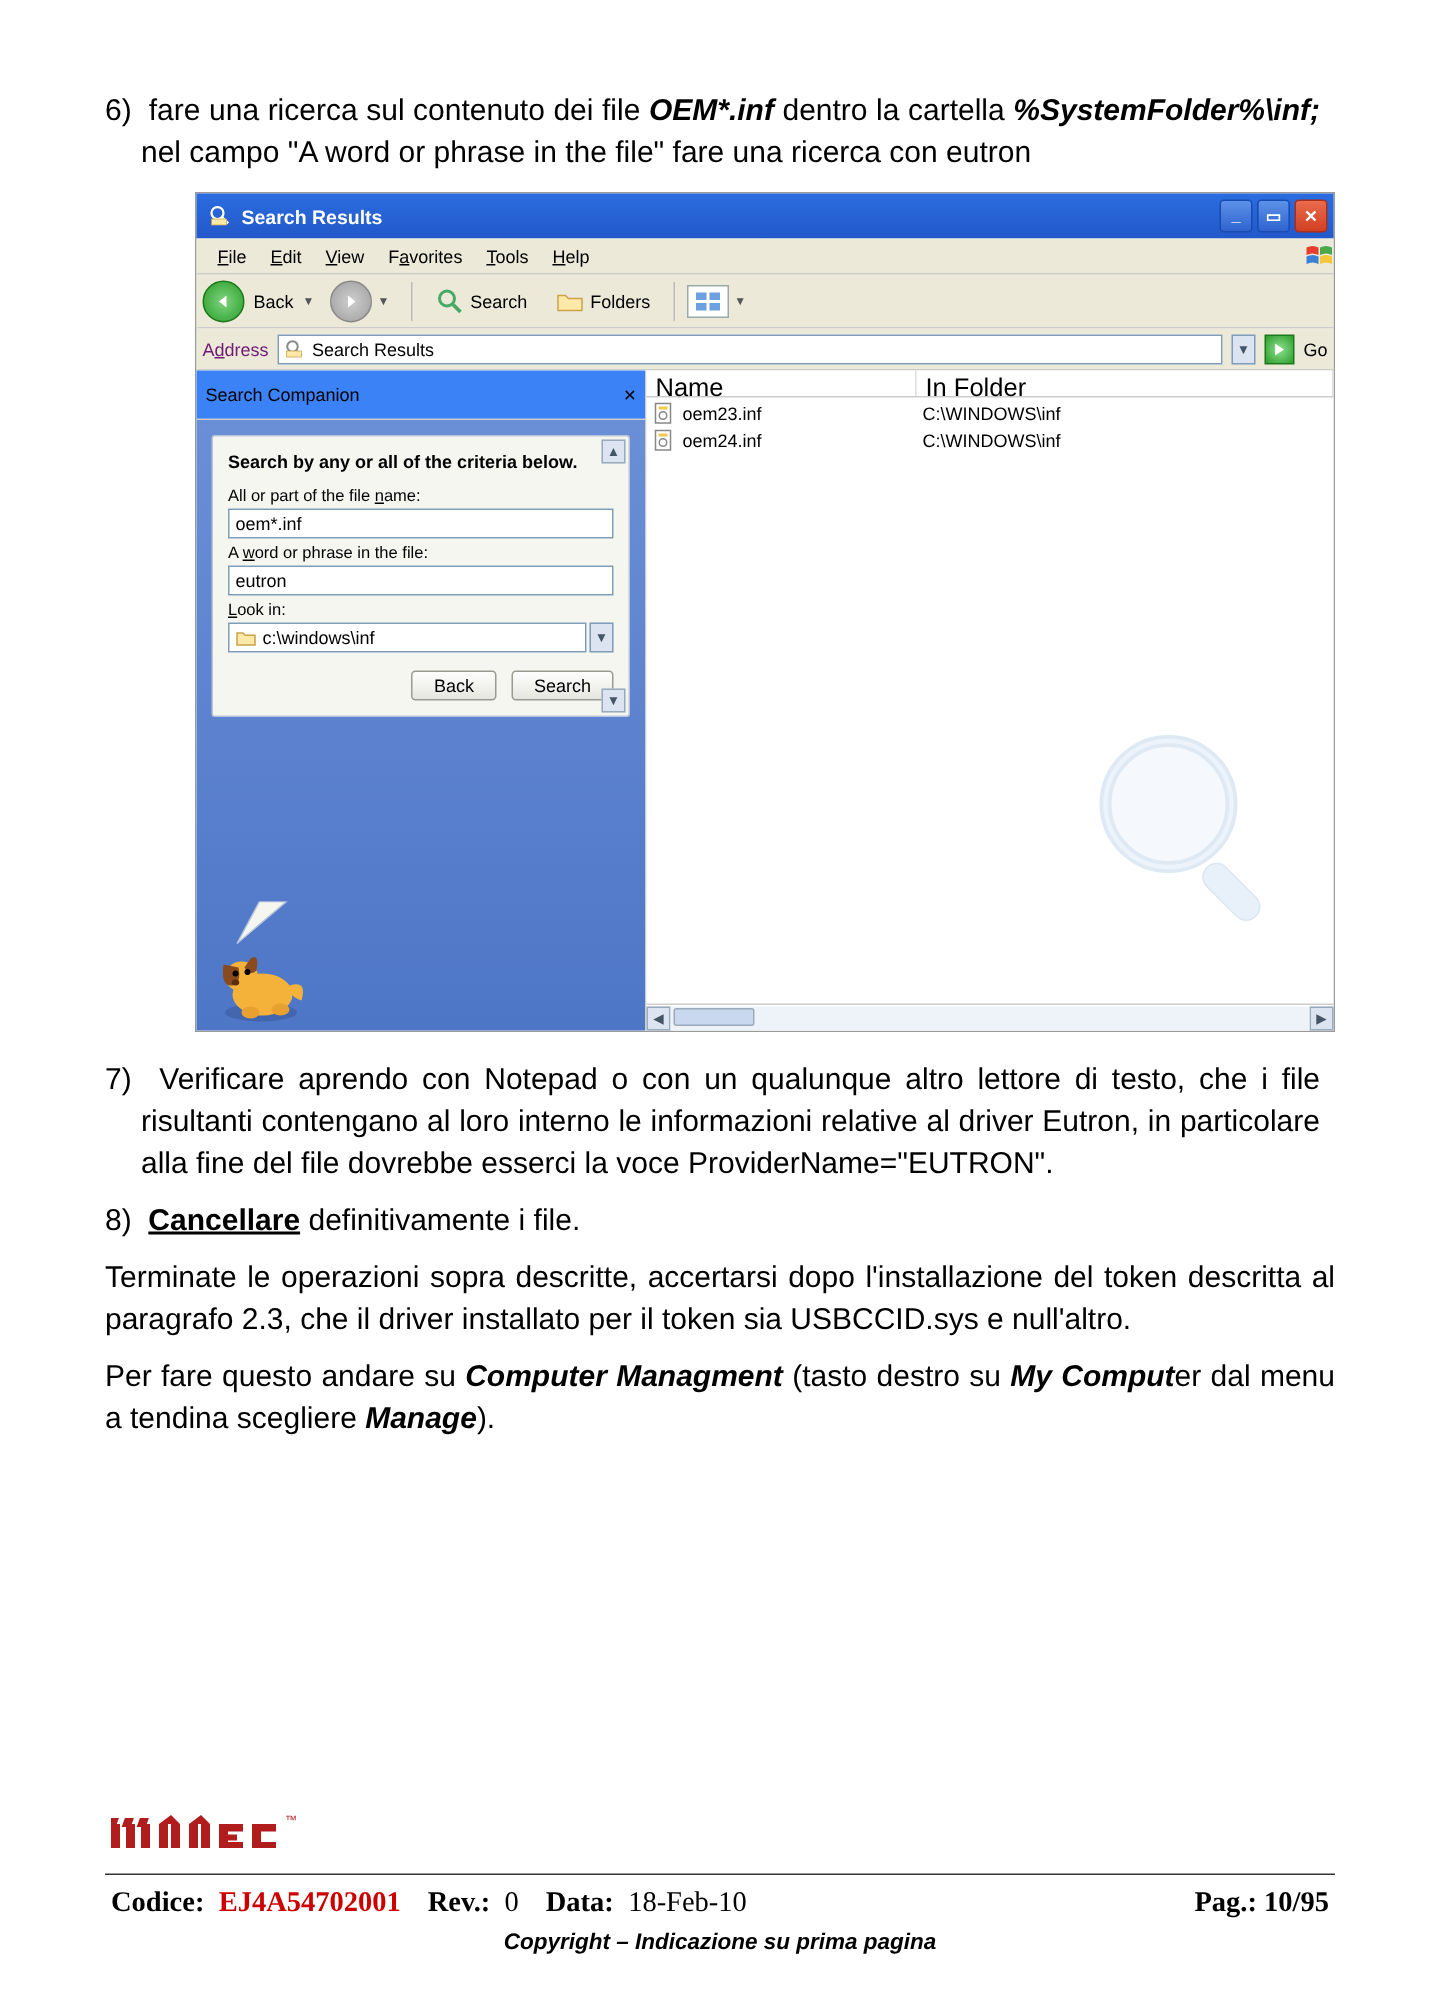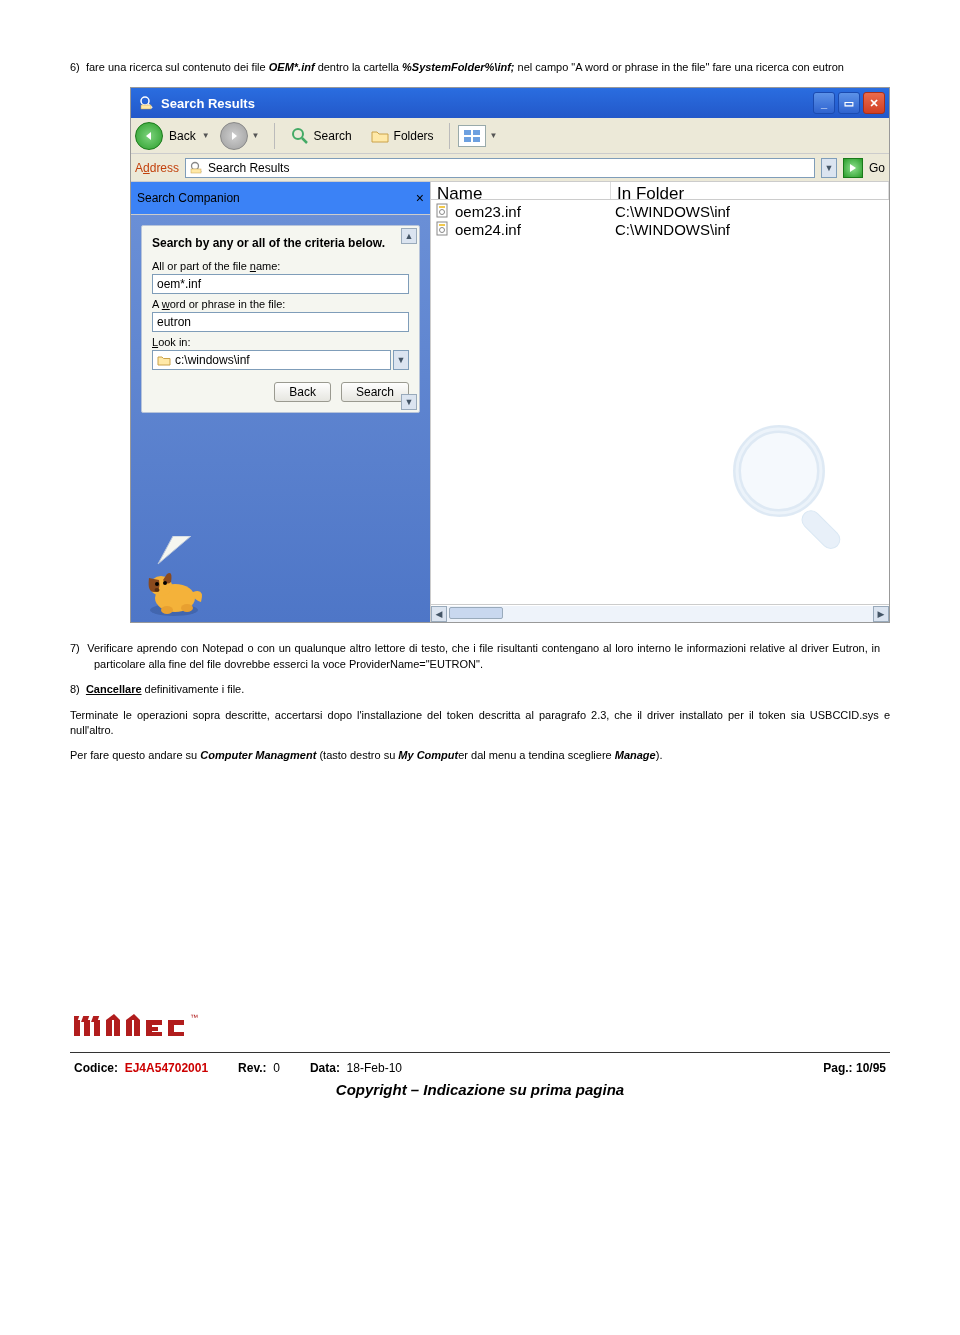--- a/index.html
+++ b/index.html
@@ -1,18 +1,18 @@
 <!DOCTYPE html>
 <html><head>
 <meta charset="utf-8">
 <style>
   * { box-sizing: border-box; margin: 0; padding: 0; }
   body { font-family: Arial, sans-serif; width: 960px; background: #fff; color: #000; }
   .page { padding: 60px 70px 20px 70px; }
-  .para { font-size: 11px; line-height: 1.4; text-align: justify; margin-bottom: 10px; }
+  .para { font-size: 20px; line-height: 1.4; text-align: justify; margin-bottom: 10px; }
   .item-6 { margin-left: 24px; text-indent: -24px; padding-right: 10px; }
   .item-7, .item-8 { margin-left: 24px; text-indent: -24px; padding-right: 10px; }
   .bold { font-weight: bold; }
   .ital { font-style: italic; }
   .under { text-decoration: underline; }
 
   
   .screenshot { width: 760px; margin: 12px 0 18px 60px; border: 1px solid #999; font-family: Tahoma, Arial, sans-serif; font-size: 12px; }
   .titlebar { background: linear-gradient(#2a6de0,#2358c9); height: 30px; display: flex; align-items: center; padding: 0 4px; }
   .tb-icon { width: 16px; height: 16px; display:inline-flex; align-items:center; justify-content:center; margin: 0 6px 0 4px; }
@@ -30,21 +30,21 @@
   .nav-back { background: radial-gradient(#7ed47e,#2a9d2a); border:1px solid #1a7a1a; }
   .nav-fwd { background: radial-gradient(#cfcfcf,#9e9e9e); border:1px solid #888; }
   .tb-label { font-size:12px; margin: 0 2px 0 2px; }
   .tb-drop { font-size:8px; color:#555; margin-right:6px; }
   .tb-sep { width:1px; height:26px; background:#bbb; margin: 0 4px; }
   .tb-tool { display:flex; align-items:center; gap:4px; padding: 2px 6px; border:1px solid transparent; }
   .tb-icon-sq { width:20px; height:20px; display:inline-flex; align-items:center; justify-content:center; }
   .tb-views { width:28px; height:22px; border:1px solid #9aa; background:#fff; display:flex; align-items:center; justify-content:center; }
 
   .addressbar { background: #ece9d8; border-bottom:1px solid #ccc; height:28px; display:flex; align-items:center; padding: 0 4px; gap:6px; }
-  .addr-label { color:#c2410c; font-size:12px; }
+  .addr-label { color:#701a75; font-size:12px; }
   .addr-field { flex:1; background:#fff; border:1px solid #7f9db9; height:20px; display:flex; align-items:center; padding-left:4px; gap:4px; }
   .addr-drop { width:16px; background:#dbe4f0; border:1px solid #7f9db9; height:20px; display:flex; align-items:center; justify-content:center; font-size:9px; color:#456; }
   .go-btn { width:20px; height:20px; background: radial-gradient(#8fe08f,#2a9d2a); border:1px solid #1a7a1a; display:flex; align-items:center; justify-content:center; color:#fff; font-size:12px; }
 
   .body-row { display:flex; height: 440px; }
   .left-col { width:300px; border-right:1px solid #ccc; display:flex; flex-direction:column; background:#fff; }
   .companion-head { height:22px; border-bottom:1px solid #ccc; background:#3b82f6; display:flex; align-items:center; padding:16px 6px; font-size:12px; }
   .companion-close { margin-left:auto; font-family: Arial; font-size:14px; }
   .companion-body { flex:1; background: linear-gradient(#6a8fd6,#4e76c7); padding:10px 10px 4px 10px; position:relative; }
   .panel { background:#f5f6f0; border:1px solid #b7c4da; border-radius:2px; padding:10px 10px 10px 10px; position:relative; }
@@ -58,35 +58,35 @@
   .look-field { flex:1; border:1px solid #7f9db9; background:#fff; height:20px; display:flex; align-items:center; padding-left:4px; gap:4px; font-size:12px; }
   .btn-row { display:flex; gap:10px; justify-content:flex-end; margin-top:12px; }
   .win-btn { background: linear-gradient(#fefefe,#e6e6e0); border:1px solid #9a9a90; border-radius:3px; padding:2px 14px; font-size:12px; }
   .dog { position:absolute; left:8px; bottom:4px; width:70px; height:60px; }
 
   .right-col { flex:1; display:flex; flex-direction:column; background:#fff; }
   .list-head { height:18px; border-bottom:1px solid #ccc; display:flex; font-size:17px; }
   .list-head div { padding:2px 6px; border-right:1px solid #ddd; }
   .col-name { width:180px; } .col-folder{ flex:1; }
   .list-body { flex:1; padding:2px 4px; position:relative; }
-  .file-row { display:flex; height:18px; align-items:center; font-size:15px; }
+  .file-row { display:flex; height:18px; align-items:center; font-size:12px; }
   .file-row .f-icon { width:16px; height:16px; margin-right:4px; }
   .file-row .f-name { width:160px; }
   .file-row .f-folder { color:#000; }
   .magnifier { position:absolute; right:20px; bottom:40px; opacity:.45; }
   .hscroll { height:18px; border-top:1px solid #ccc; display:flex; align-items:center; }
   .hs-btn { width:16px; height:16px; background:#dbe4f0; border:1px solid #9ab; display:flex; align-items:center; justify-content:center; font-size:9px; color:#456; }
   .hs-track { flex:1; height:16px; background:#eef3fa; position:relative; }
   .hs-thumb { position:absolute; left:2px; top:1px; height:12px; width:54px; background:#c9d8ef; border:1px solid #9ab; border-radius:2px; }
 
   
   .logo-row { margin-top: 250px; margin-left:4px; }
   .logo-svg { display:inline-block; }
   .hr { border:0; border-top:1px solid #333; margin: 6px 0 8px 0; }
-  .foot-table { font-size:12px; width:100%; padding: 0 4px; display:flex; gap:30px; }
+  .foot-table { font-size:19px; width:100%; padding: 0 4px; display:flex; gap:18px;font-family:Liberation Serif, serif; }
   .foot-table .lbl { font-weight:bold; }
   .foot-table .code { color:#c00; font-weight:bold; }
   .foot-table .rev, .foot-table .date { font-weight:normal; }
   .foot-table .pg { margin-left:auto;padding-left:40px; }
   .copyright { text-align:center; color:#000000; font-style:italic; font-weight:bold; font-size:15px; margin-top:6px; }
 </style>
 </head>
 <body>
 
 <div class="page">
@@ -104,20 +104,36 @@
             <line x1="9" y1="9" x2="13" y2="13" stroke="#fff" stroke-width="2"></line>
             <rect x="2" y="10" width="10" height="4" fill="#ffe9a8" stroke="#caa24a" stroke-width="0.5"></rect>
           </svg>
       </span>
       <span class="tb-title">Search Results</span>
       <div class="tb-btn tb-min">_</div>
       <div class="tb-btn tb-max">▭</div>
       <div class="tb-btn tb-close">✕</div>
     </div>
 
+    <div class="menubar">
+      <span><u>F</u>ile</span>
+      <span><u>E</u>dit</span>
+      <span><u>V</u>iew</span>
+      <span>F<u>a</u>vorites</span>
+      <span><u>T</u>ools</span>
+      <span><u>H</u>elp</span>
+      <span class="flag">
+        <svg width="22" height="18" viewBox="0 0 22 18">
+            <path d="M2 3 Q6 1 10 3 L10 8 Q6 6 2 8 Z" fill="#e83c2e"></path>
+            <path d="M11 3 Q15 1 19 3 L19 8 Q15 6 11 8 Z" fill="#4aa94a"></path>
+            <path d="M2 9 Q6 7 10 9 L10 14 Q6 12 2 14 Z" fill="#3b7fd6"></path>
+            <path d="M11 9 Q15 7 19 9 L19 14 Q15 12 11 14 Z" fill="#f5c63a"></path>
+          </svg>
+      </span>
+    </div>
 
     <div class="toolbar">
       <div class="nav-btn nav-back">
         <svg width="14" height="14">
             <path d="M9 3 L4 7 L9 11 Z" fill="#fff"></path>
           </svg>
       </div>
       <span class="tb-label">Back</span>
       <span class="tb-drop">▼</span>
       <div class="nav-btn nav-fwd">

